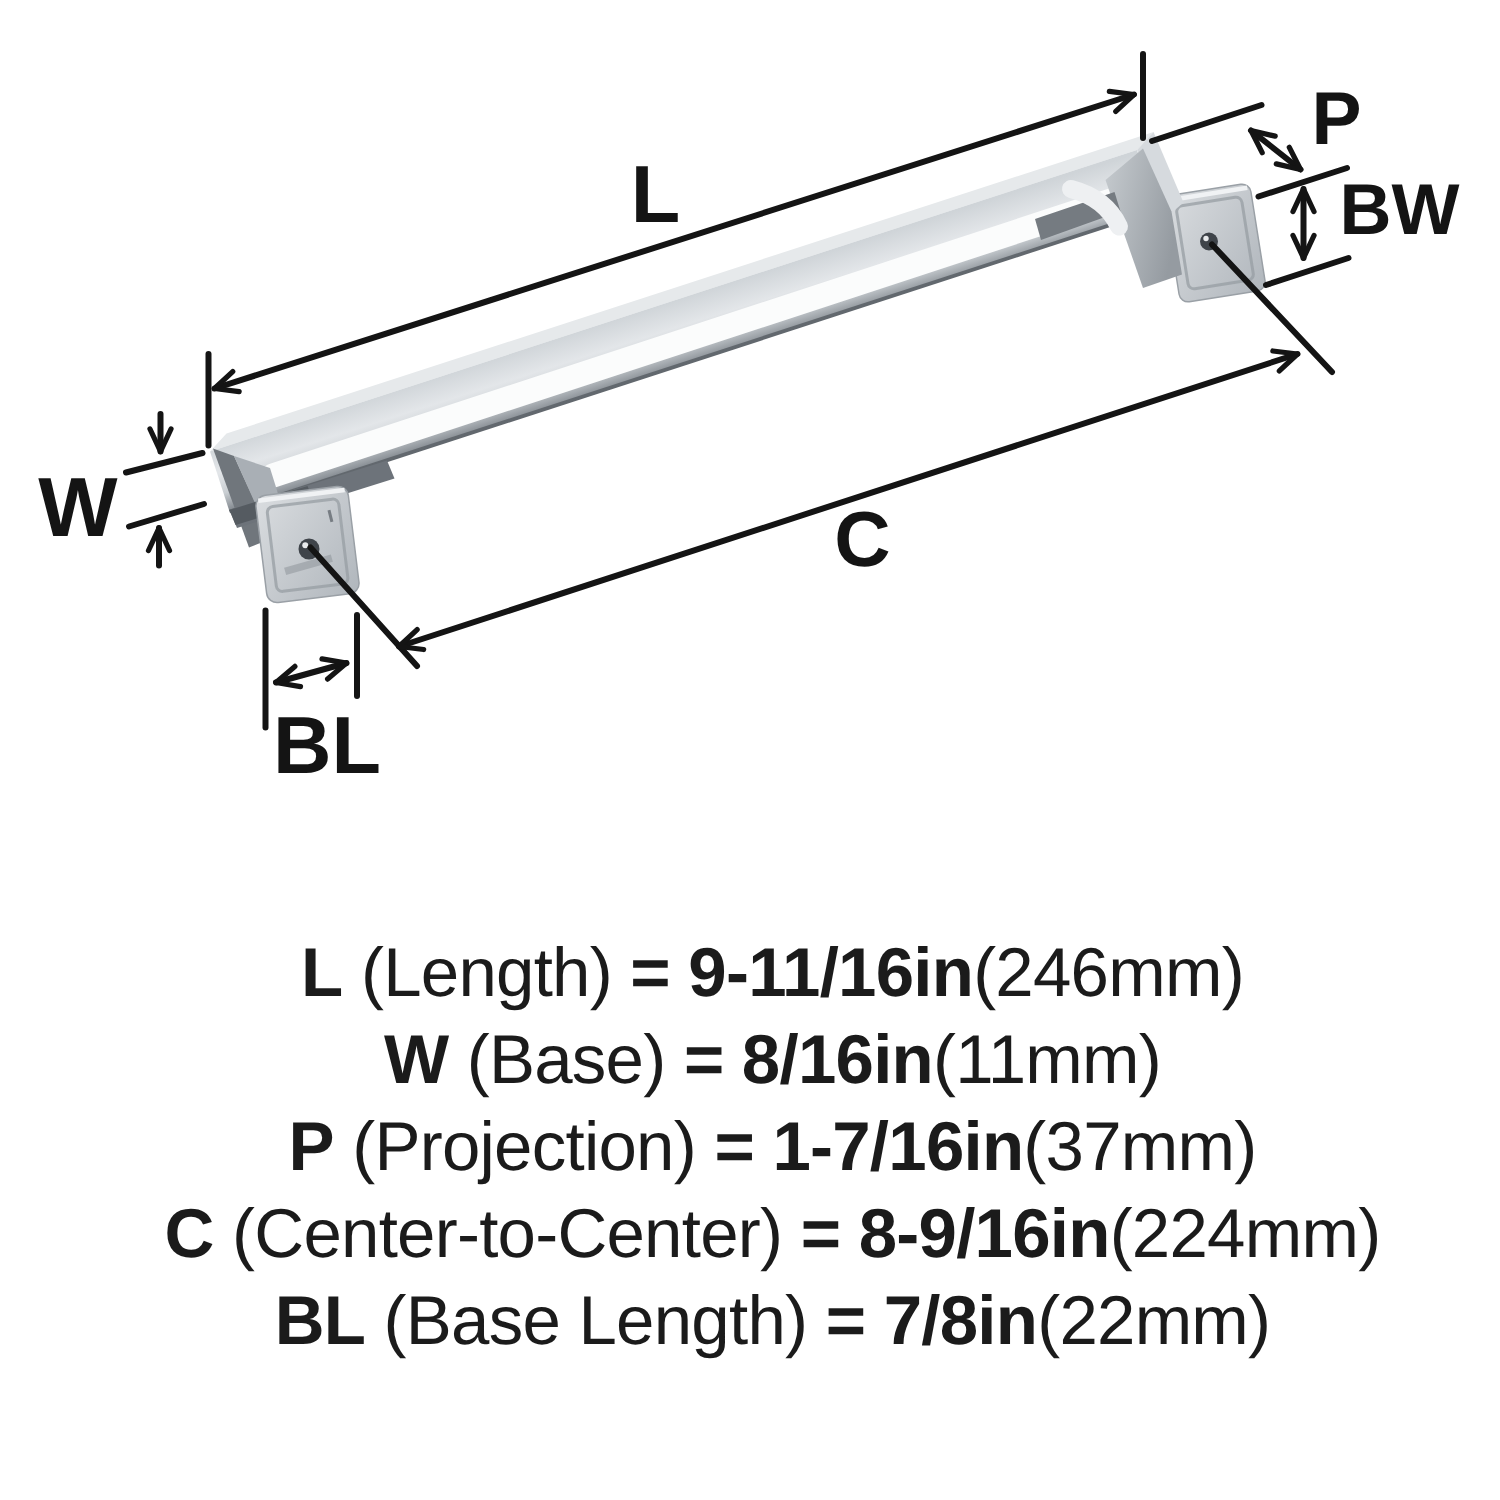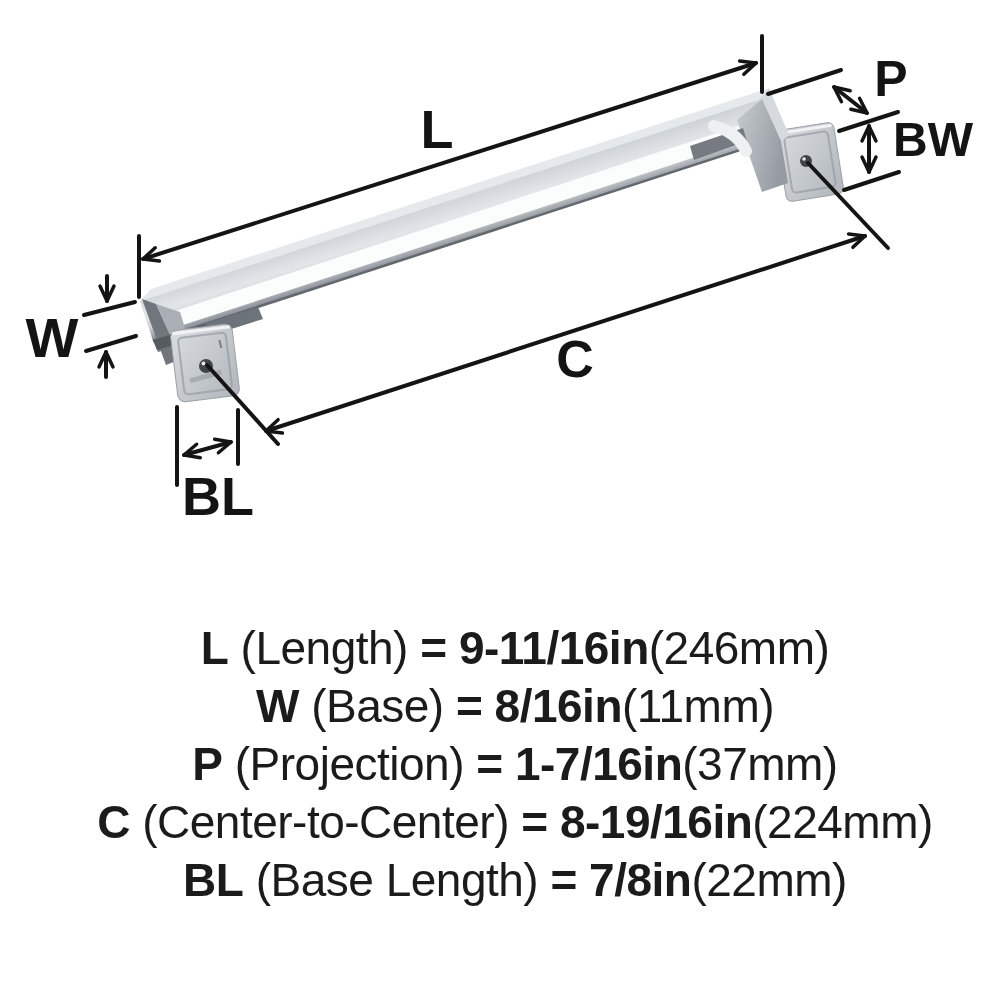--- a/index.html
+++ b/index.html
@@ -121,17 +121,17 @@
     <text class="dim-label" x="891" y="96" font-size="50" text-anchor="middle">P</text>
     <text class="dim-label" x="933" y="156" font-size="48" text-anchor="middle">BW</text>
     <text class="dim-label" x="575" y="377" font-size="52" text-anchor="middle">C</text>
     <text class="dim-label" x="218" y="515" font-size="54" text-anchor="middle">BL</text>
   </svg>
 
   <div class="specs">
     <div class="spec-row"><span class="b">L</span> <span class="r">(Length)</span> <span class="b">=</span> <span class="b">9-11/16in</span><span class="r">(246mm)</span></div>
     <div class="spec-row"><span class="b">W</span> <span class="r">(Base)</span> <span class="b">=</span> <span class="b">8/16in</span><span class="r">(11mm)</span></div>
     <div class="spec-row"><span class="b">P</span> <span class="r">(Projection)</span> <span class="b">=</span> <span class="b">1-7/16in</span><span class="r">(37mm)</span></div>
-    <div class="spec-row"><span class="b">C</span> <span class="r">(Center-to-Center)</span> <span class="b">=</span> <span class="b">8-19/16in</span><span class="r">(224mm)</span></div>
+    <div class="spec-row"><span class="b">C</span> <span class="r">(Center-to-Center)</span> <span class="b">=</span> <span class="b">8-9/16in</span><span class="r">(224mm)</span></div>
     <div class="spec-row"><span class="b">BL</span> <span class="r">(Base Length)</span> <span class="b">=</span> <span class="b">7/8in</span><span class="r">(22mm)</span></div>
   </div>
 
 </div>
 
 </body></html>

